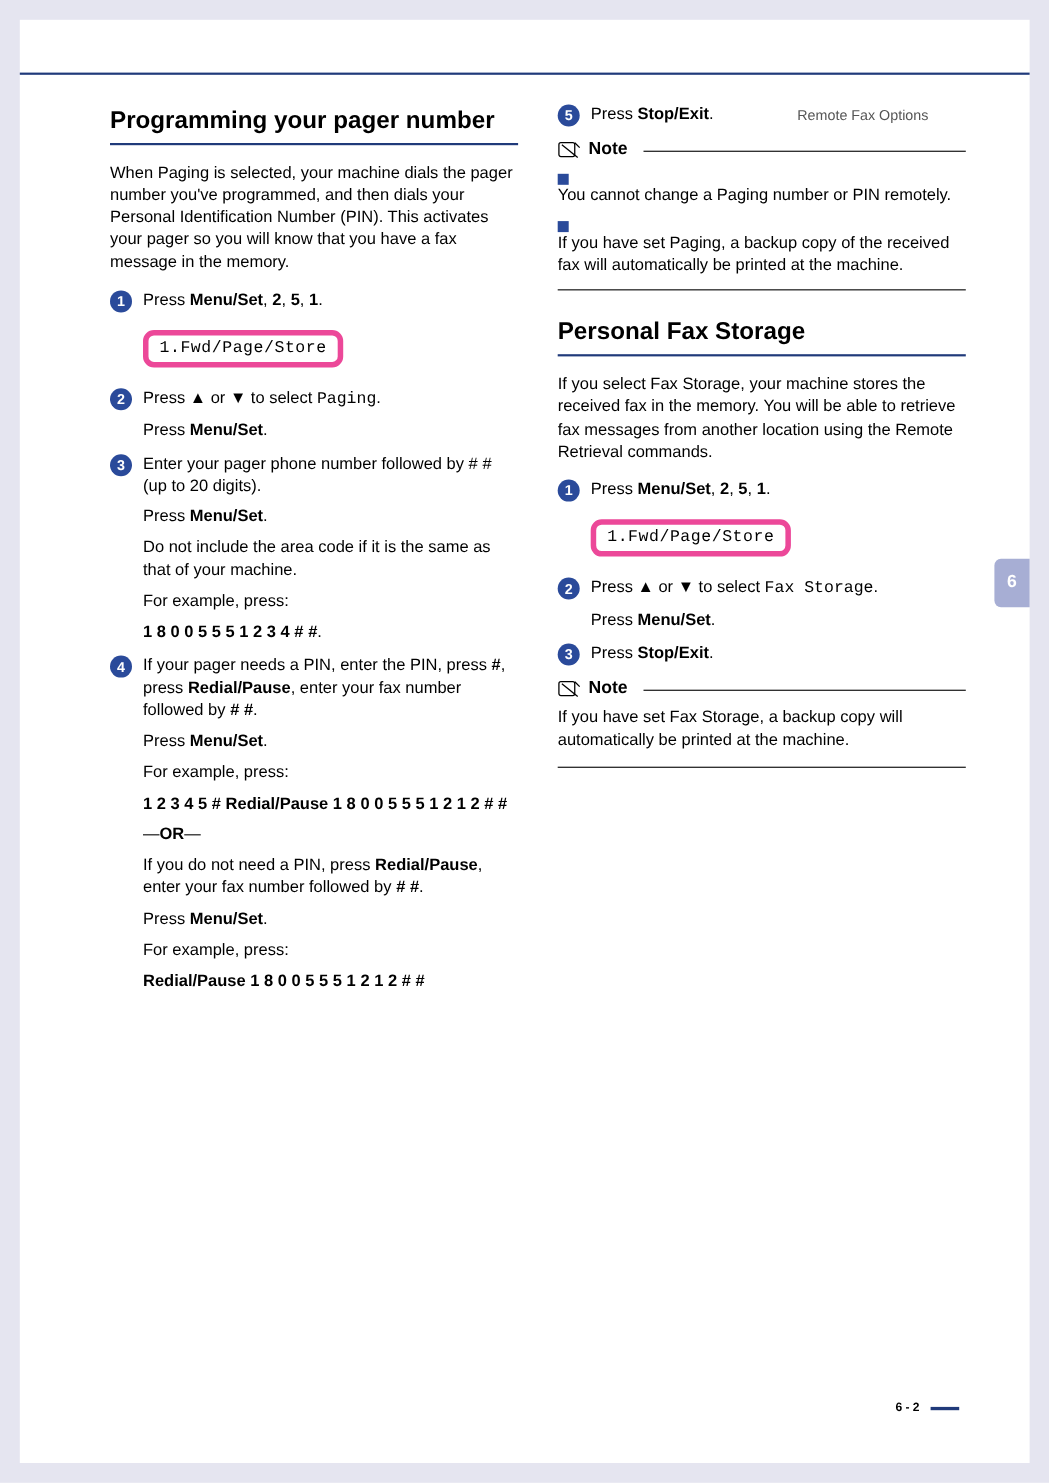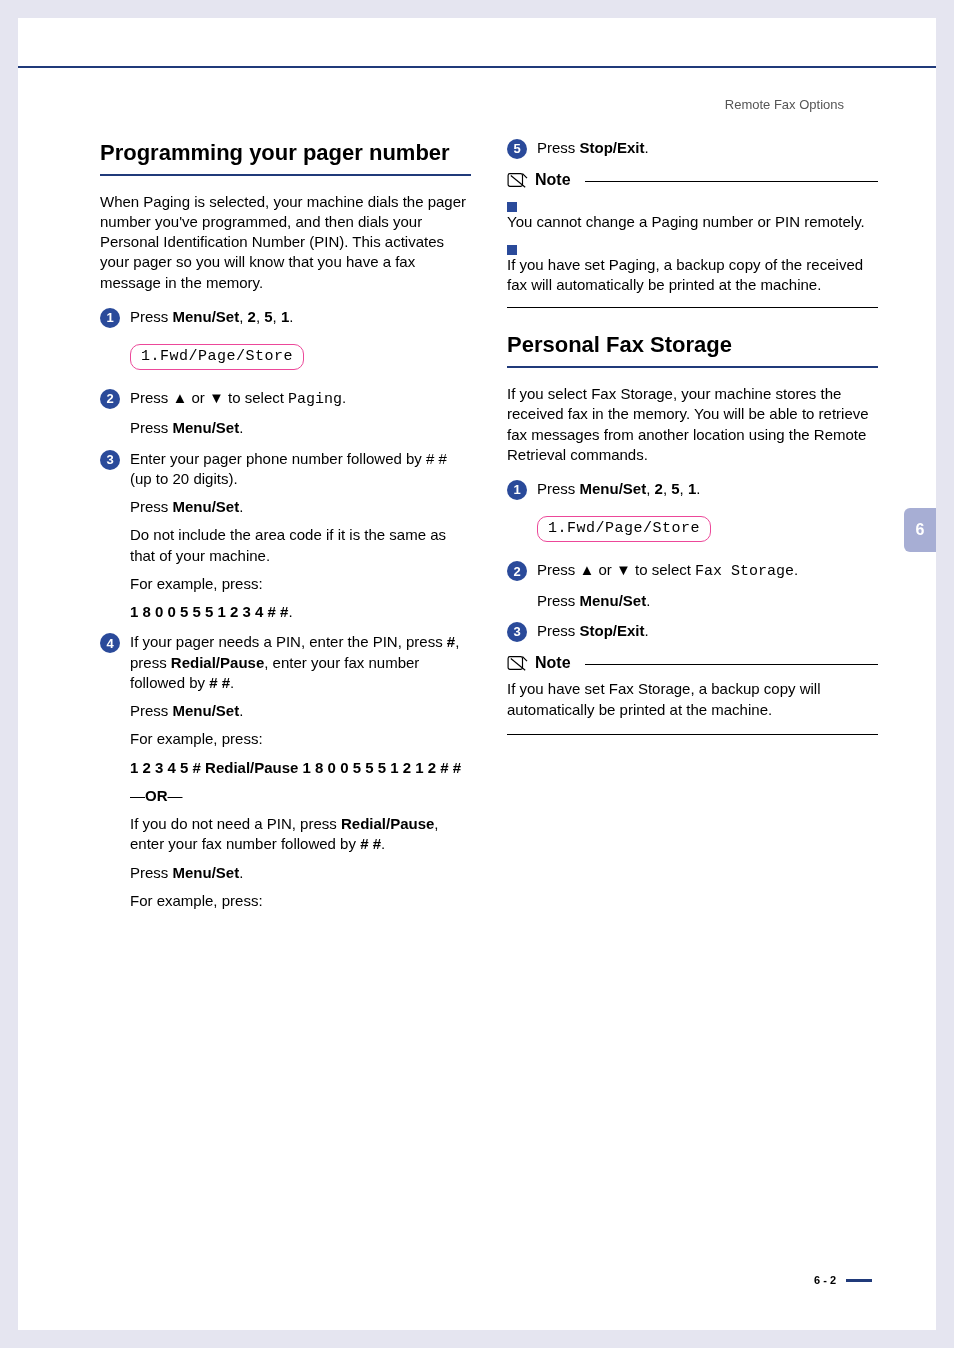--- a/index.html
+++ b/index.html
@@ -27,21 +27,21 @@
   }
   .header-right {
     position: absolute;
     top: 78px;
     right: 92px;
     font-size: 13px;
     color: #555;
   }
   .content {
     display: flex;
-    padding: 120px 58px 0 82px;
+    padding: 76px 58px 0 82px;
     gap: 36px;
     justify-content: flex-end;
   }
   .col {
     flex: 1 1 0;
     min-width: 0;
   }
   h2 {
     font-size: 22px;
     font-weight: bold;
@@ -70,21 +70,21 @@
     align-items: center;
     justify-content: center;
     margin-right: 10px;
     margin-top: 1px;
   }
   .step-body { flex: 1 1 auto; }
   .step-body p { margin-bottom: 8px; }
   .step-body p:last-child { margin-bottom: 0; }
   .lcd {
     display: inline-block;
-    border: 1px solid #ec4899;
+    border: 5px solid #ec4899;
     border-radius: 10px;
     padding: 2px 10px 2px 10px;
     font-family: "Courier New", monospace;
     font-size: 15px;
     margin: 6px 0 10px 0;
     letter-spacing: 0.5px;
   }
   .lcd-wrap { margin-left: 30px; margin-bottom: 8px; }
   .mono { font-family: "Courier New", monospace; }
   b { font-weight: bold; }
@@ -225,20 +225,21 @@
           <p>For example, press:</p>
           <p><b>1 2 3 4 5 # Redial/Pause 1 8 0 0 5 5 5 1 2 1 2 # #</b></p>
           <p><span>—</span><b>OR</b><span>—</span></p>
           <p>
             <span>If you do not need a PIN, press </span><b>Redial/Pause</b><span>, enter your fax number followed by </span><b># #</b><span>.</span>
           </p>
           <p>
             <span>Press </span><b>Menu/Set</b><span>.</span>
           </p>
           <p>For example, press:</p>
+          <p><b>Redial/Pause 1 8 0 0 5 5 5 1 2 1 2 # #</b></p>
         </div>
       </div>
     </div>
 
     <div class="col">
 
       <div class="step">
         <div class="step-num">5</div>
         <div class="step-body">
           <p>

